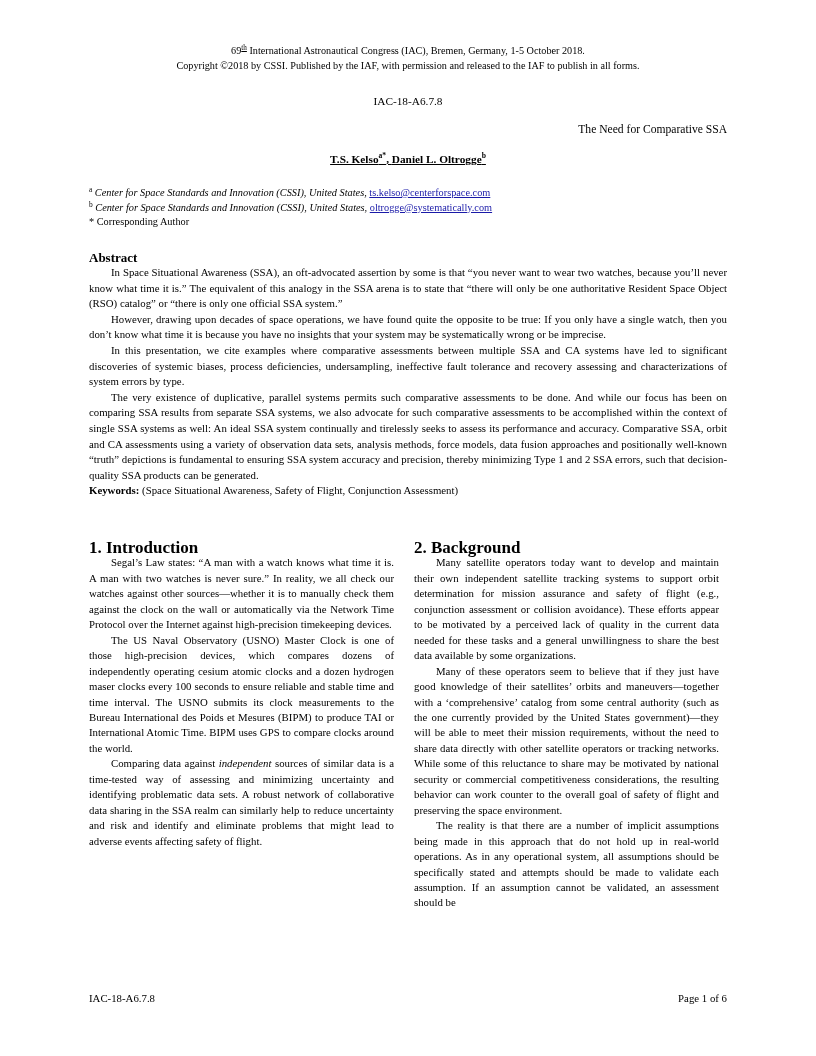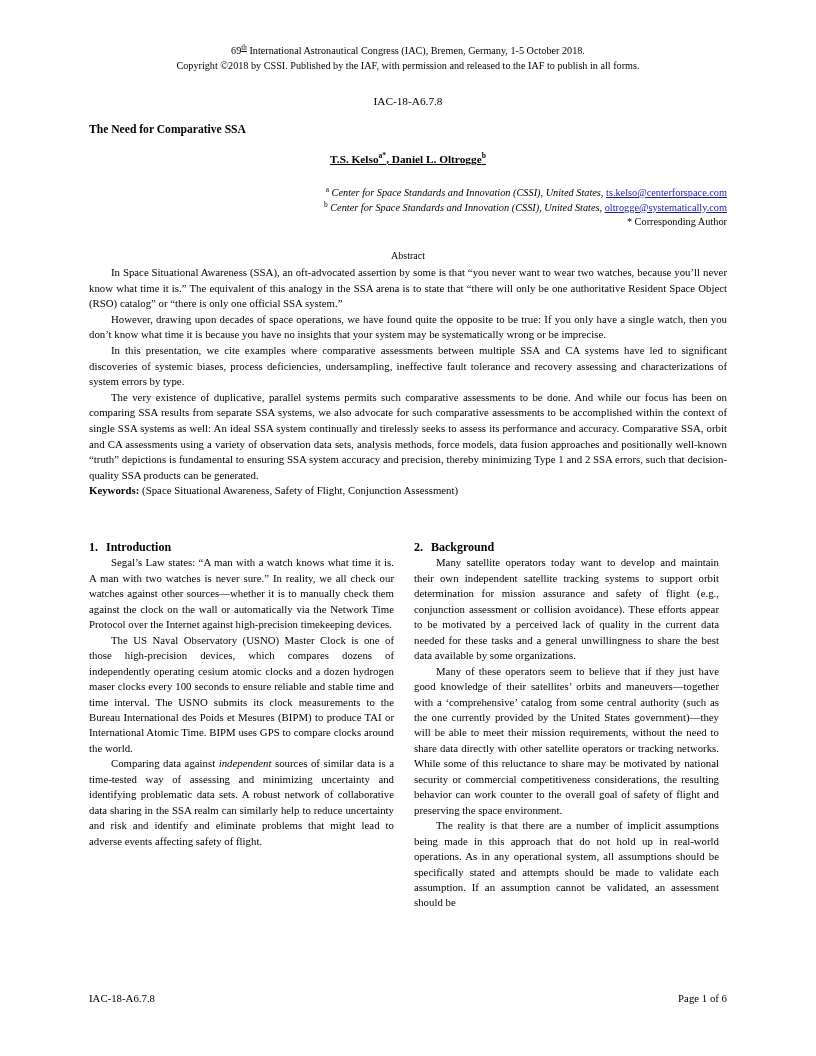--- a/index.html
+++ b/index.html
@@ -43,61 +43,59 @@
     top: 95px;
     width: 638px;
     text-align: center;
     font-size: 11.3px;
   }
   .title {
     position: absolute;
     left: 89px;
     top: 123px;
     width: 638px;
-    text-align: left;
+    text-align: right;
     font-size: 11.6px;
-    font-weight: bold;
+    font-weight: normal;
   }
   .authors {
     position: absolute;
     left: 89px;
     top: 153px;
     width: 638px;
     text-align: center;
     font-size: 11.3px;
     font-weight: bold;
     text-decoration: underline;
   }
   .authors sup { font-size: 7.6px; vertical-align: super; line-height: 0; }
   
   .affil {
     position: absolute;
     left: 89px;
     top: 186px;
     width: 638px;
     font-size: 10.3px;
     line-height: 14.6px;
-    text-align: right;
   }
   .affil .arow { display: block; white-space: nowrap; }
   .affil .mark { font-size: 7.4px; vertical-align: super; line-height: 0; }
   .affil .inst { font-style: italic; }
   .mail {
     color: #1a1aa8;
     text-decoration: underline;
   }
   
   .abstract-head {
     position: absolute;
     left: 89px;
     top: 250px;
     width: 638px;
-    text-align: center;
-    font-size: 10px;
-    font-weight: normal;
+    font-size: 13px;
+    font-weight: bold;
   }
   .abstract-body {
     position: absolute;
     left: 89px;
     top: 265px;
     width: 638px;
     font-size: 10.8px;
     line-height: 15.6px;
     text-align: justify;
     text-justify: inter-word;
@@ -123,21 +121,21 @@
     font-size: 10.8px;
     line-height: 15.45px;
     text-align: justify;
     text-justify: inter-word;
   }
   .col-left  { left: 0px; }
   .col-right { left: 325px; }
   .sec-head {
     font-weight: bold;
     margin: 0 0 0 0;
-    font-size: 12px;
+    font-size: 17px;
     white-space: nowrap;
   }
   .sec-head .num { display: inline-block; width: 17px; }
   .col p.body {
     margin: 0;
     text-indent: 22px;
   }
   .col em { font-style: italic; }
   
   .footer {

